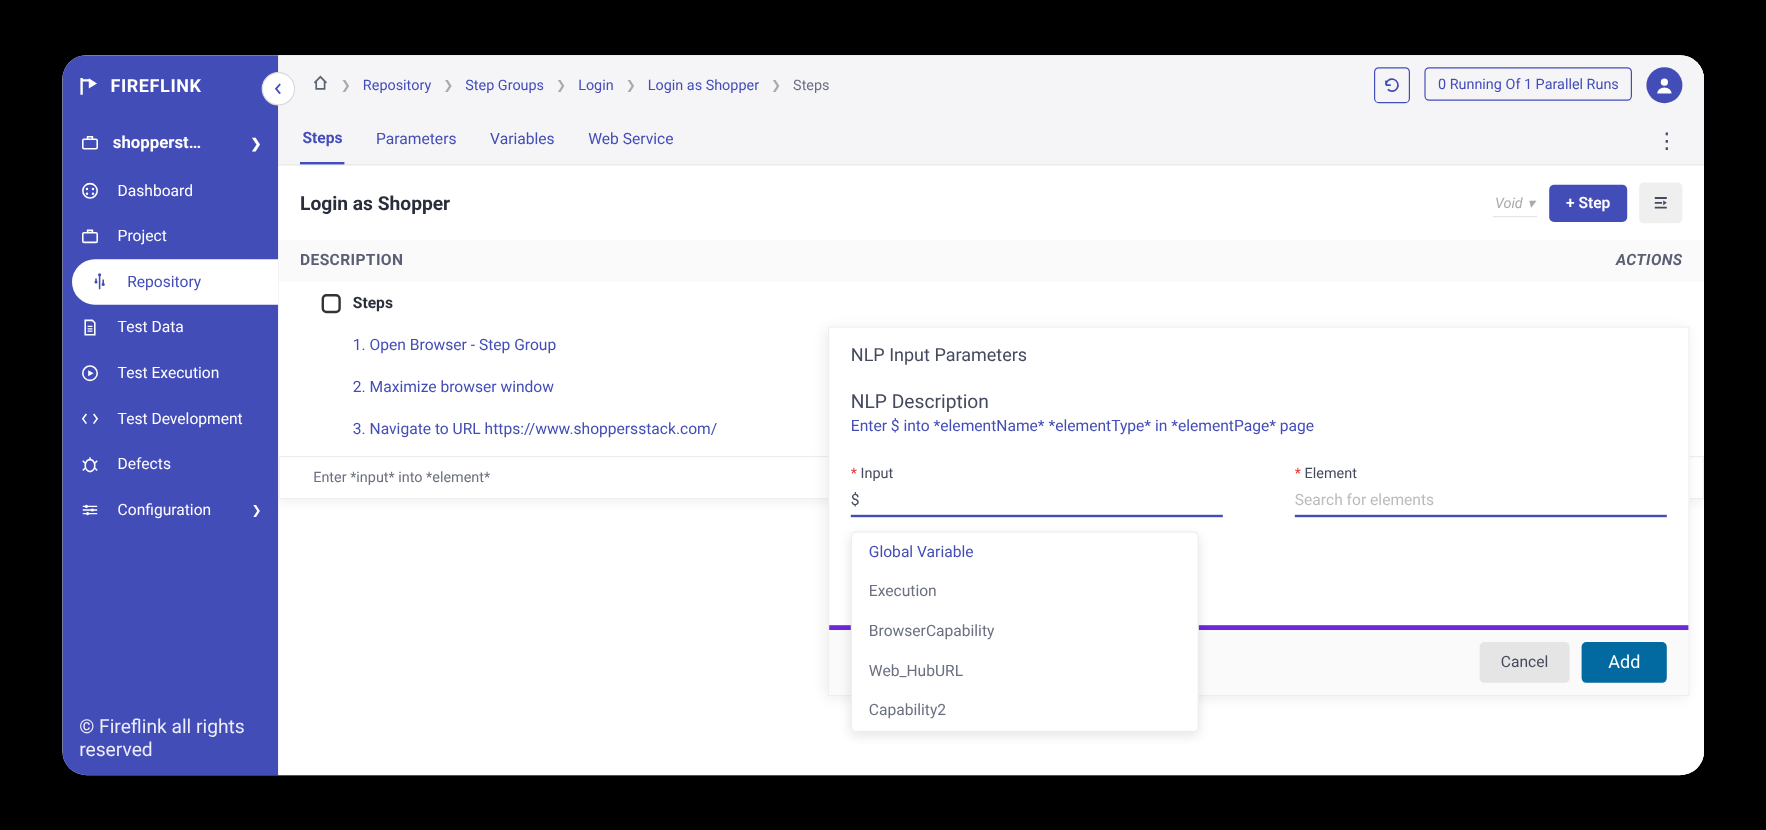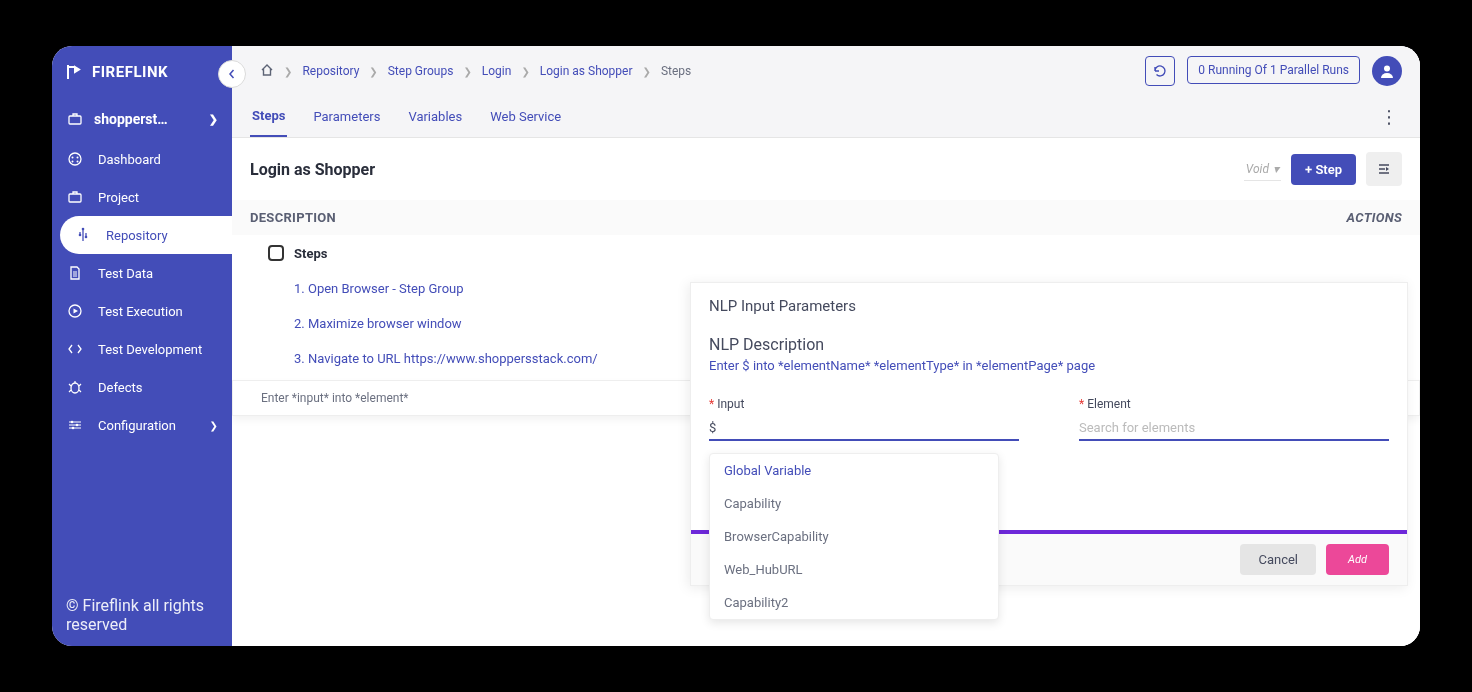--- a/index.html
+++ b/index.html
@@ -317,21 +317,21 @@
   border: 1px solid #eee;
   box-shadow: 0 4px 8px rgba(0,0,0,0.05);
   padding: 10px 18px 10px 28px;
   font-size: 12px;
   color: #6b7080;
   margin-top: 4px;
 }
 .panel {
   position: absolute;
   right: 12px;
-  top: 236px;
+  top: 226px;
   width: 718px;
   background: #fff;
   border: 1px solid #eee;
   box-shadow: -2px 2px 12px rgba(0,0,0,0.08);
   display: flex;
   flex-direction: column;
 }
 .panel-header {
   padding: 14px 18px 6px;
   font-size: 15px;
@@ -419,28 +419,27 @@
 .btn-cancel {
   background: #e5e5e5;
   color: #454a5e;
   border: none;
   padding: 8px 18px;
   font-size: 13px;
   border-radius: 4px;
   cursor: pointer;
 }
 .btn-add {
-  background: #ec4899;
+  background: #0369a1;
   color: #fff;
   border: none;
   padding: 8px 22px;
-  font-size: 11px;
-  border-radius: 4px;
-  cursor: pointer;
-  font-style: italic;
+  font-size: 15px;
+  border-radius: 4px;
+  cursor: pointer;
 }
 </style>
 </head>
 <body>
 
 <div class="app-window">
   <div class="sidebar">
     <div class="collapse-btn">
       <svg width="10" height="10" viewBox="0 0 10 10">
           <path d="M6.5 1 L3 5 L6.5 9" stroke="#434db8" stroke-width="1.5" fill="none"></path>
@@ -632,21 +631,21 @@
 
         <div class="fields-row">
           <div class="field">
             <div class="field-label">
               <span class="req-star">*</span>
               <span>Input</span>
             </div>
             <input class="field-input" value="$" style="">
             <div class="dropdown">
               <div class="dd-item highlight">Global Variable</div>
-              <div class="dd-item">Capability</div>
+              <div class="dd-item">Execution</div>
               <div class="dd-item">BrowserCapability</div>
               <div class="dd-item">Web_HubURL</div>
               <div class="dd-item">Capability2</div>
             </div>
           </div>
           <div class="field">
             <div class="field-label">
               <span class="req-star">*</span>
               <span>Element</span>
             </div>

